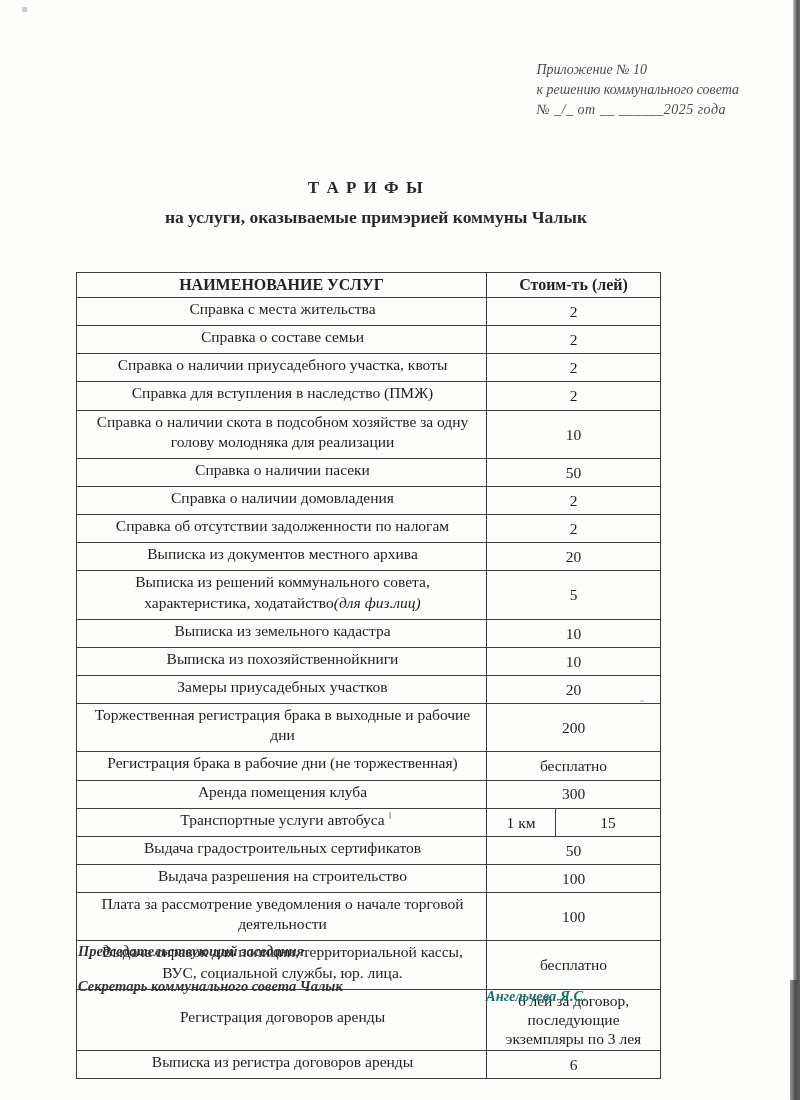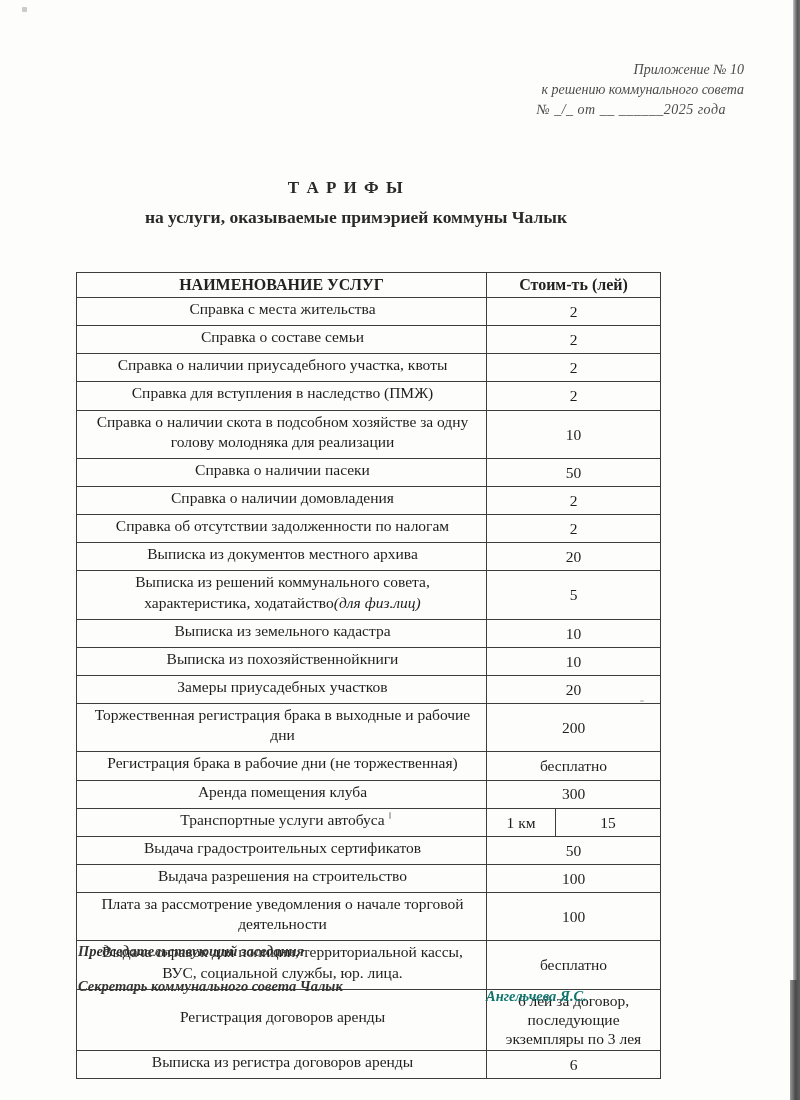--- a/index.html
+++ b/index.html
@@ -22,29 +22,29 @@
     position:absolute; bottom:0; right:0; width:10px; height:120px;
     background:linear-gradient(to right,#9a9a9a 0%,#4a4a4a 55%,#5e5e5e 100%);
   }
   .artifact { position:absolute; background:#9a9a9a; border-radius:1px; }
   .a1 { left:22px; top:7px; width:5px; height:5px; opacity:.5; }
   .a2 { left:389px; top:812px; width:2px; height:7px; opacity:.7; }
   .a3 { left:640px; top:700px; width:4px; height:2px; opacity:.5; }
 
   .appendix {
     position:absolute; top:60px; right:56px;
-    text-align:right; font-style:italic;
+    font-style:italic;
     font-size:14px; color:#4c4c4c; line-height:20px;
     white-space:nowrap;
   }
   .appendix .line3 { padding-right:18px; letter-spacing:.5px; }
 
   .title-block {
     position:absolute; top:178px; left:0; width:692px;
-    text-align:center; font-weight:bold; color:#2a2a2a;
+    text-align:center; font-weight:bold; color:#2a2a2a;padding-left:20px;
   }
   .title-block .t1 { font-size:17px; letter-spacing:1.5px; margin-bottom:9px; }
   .title-block .t2 { font-size:17.5px; margin-bottom:5px;margin-left:20px; }
   .title-block .t3 { font-size:17px; }
 
   table.tariff {
     position:absolute; top:272px; left:76px;
     width:584px; border-collapse:collapse;
     font-size:15.5px; color:#1e1e1e;
     table-layout:fixed;

